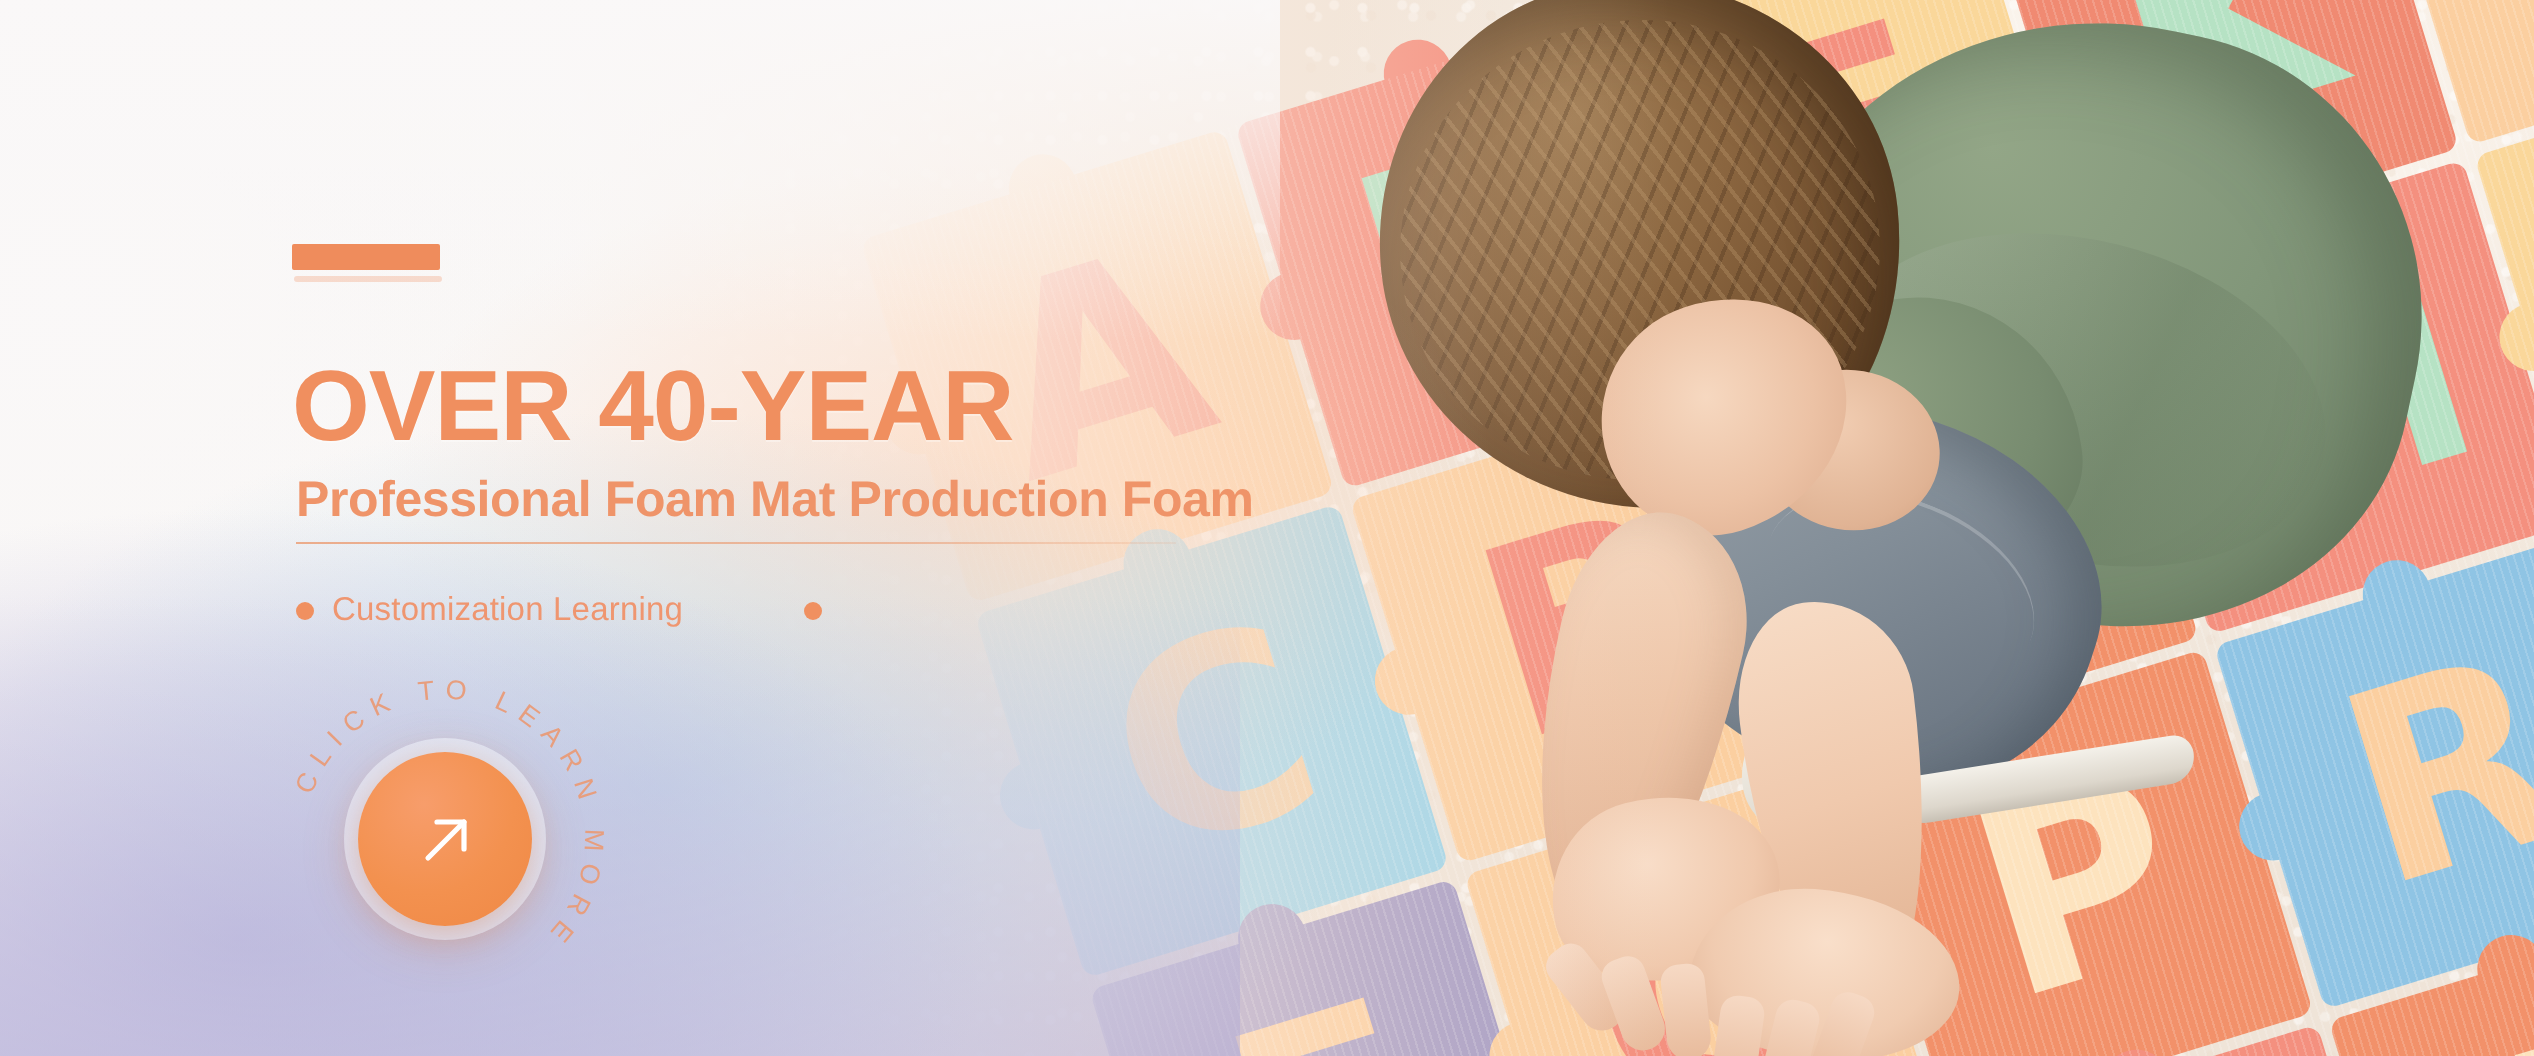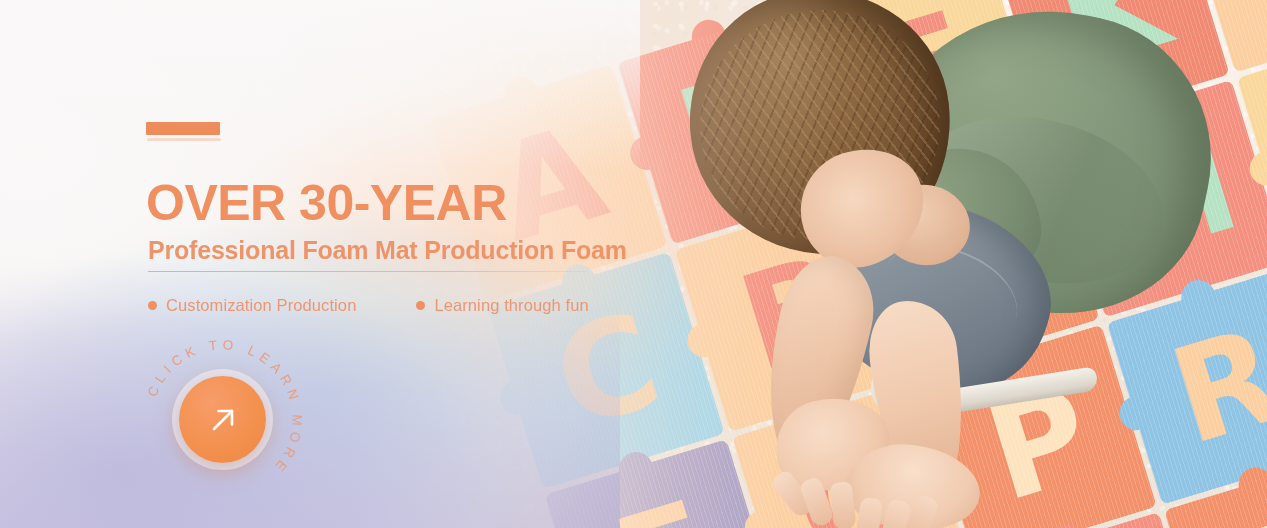--- a/index.html
+++ b/index.html
@@ -472,34 +472,33 @@
     <div class="wash-pastel"></div>
     <div class="wash-bottom"></div>
     <div class="wash-top"></div>
   </div>
 
   <div class="content">
 
     <div class="accent-bar"></div>
     <div class="accent-bar-shadow"></div>
 
-    <div class="headline">OVER 30-YEAR</div>
+    <div class="headline">OVER 40-YEAR</div>
 
     <div class="subheadline">Professional Foam Mat Production Foam</div>
 
     <div class="divider"></div>
 
     <div class="bullets">
       <div class="bullet">
         <span class="bullet-dot"></span>
-        <span class="bullet-text">Customization Production</span>
+        <span class="bullet-text">Customization Learning</span>
       </div>
       <div class="bullet">
         <span class="bullet-dot"></span>
-        <span class="bullet-text">Learning through fun</span>
       </div>
     </div>
 
     <div class="cta">
       <svg class="cta-ring-text" viewBox="0 0 175 175">
         <defs>
           <path id="ctaCircle" d="M 87.5,87.5 m -70,0 a 70,70 0 1,1 140,0 a 70,70 0 1,1 -140,0"></path>
         </defs>
         <text>
           <textPath id="cta-ring-path" href="#ctaCircle" startOffset="5%">CLICK TO LEARN MORE</textPath>

